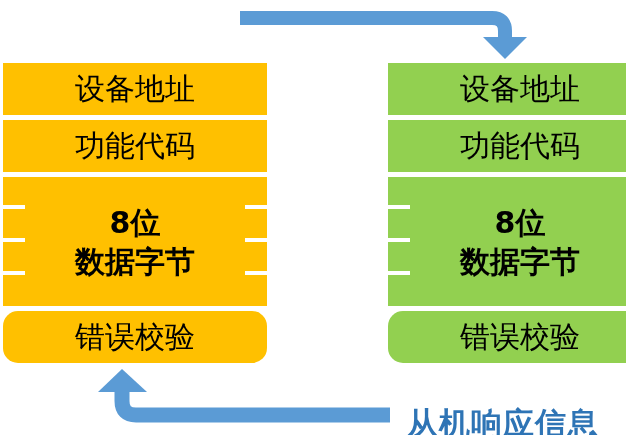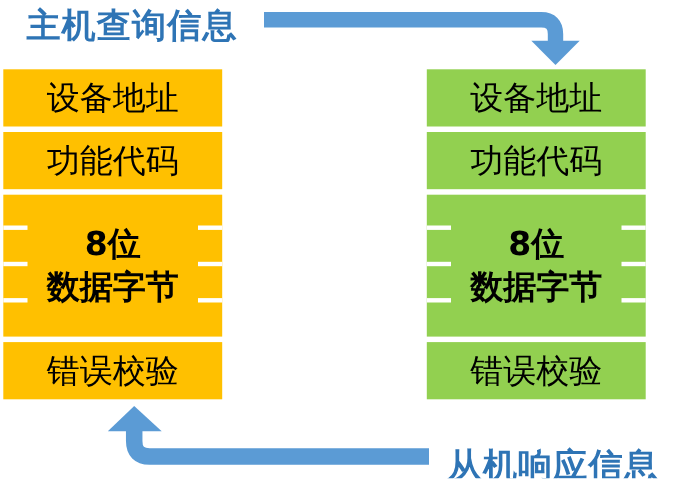--- a/index.html
+++ b/index.html
@@ -29,42 +29,42 @@
     color: var(--label-text);
     white-space: nowrap;
     letter-spacing: 1px;
   }
   .flow-label.top { left: 24px; top: 3px; }
   .flow-label.bottom { left: 407px; top: 403px; }
 
   .msg-table {
     position: absolute;
     top: 63px;
-    width: 199px;
+    width: 264px;
   }
   .msg-table.host { left: 3px; }
   .msg-table.slave { left: 388px; }
 
   .row {
     position: relative;
     width: 100%;
     display: flex;
     flex-direction: column;
     align-items: center;
     justify-content: center;
     font-size: 30px;
     color: var(--cell-text);
     margin-bottom: 5px;
     text-align: center;
   }
   .msg-table.host .row { background: var(--host-fill); }
   .msg-table.slave .row { background: var(--slave-fill); }
   .row.h-std { height: 52px; }
   .row.h-big { height: 129px; line-height: 39px; font-weight: bold; }
-  .row.last { height: 52px; margin-bottom: 0; }
+  .row.last { height: 52px; margin-bottom: 0; border-radius: 15px; }
 
   
   .notch {
     position: absolute;
     width: 22px;
     height: 4px;
     background: var(--background);
   }
   .notch.l { left: 0; }
   .notch.r { right: 0; }
@@ -80,21 +80,20 @@
     pointer-events: none;
   }
   .arrow-stroke { fill: none; stroke: var(--arrow); }
   .arrow-fill { fill: var(--arrow); }
 </style>
 </head>
 <body>
 
 <div class="canvas">
 
-  <div class="flow-label top">主机查询信息</div>
 
   <div class="flow-label bottom">从机响应信息</div>
 
   <svg class="arrow-layer" viewBox="0 0 626 435" xmlns="http://www.w3.org/2000/svg">
     <g>
       <path class="arrow-stroke" stroke-width="14" d="M 240 18 L 492 18 Q 505 18 505 31 L 505 38"></path>
       <polygon class="arrow-fill" points="483,37 527,37 505,59"></polygon>
     </g>
     <g>
       <path class="arrow-stroke" stroke-width="15" d="M 390 415 L 136 415 Q 122 415 122 401 L 122 391"></path>

